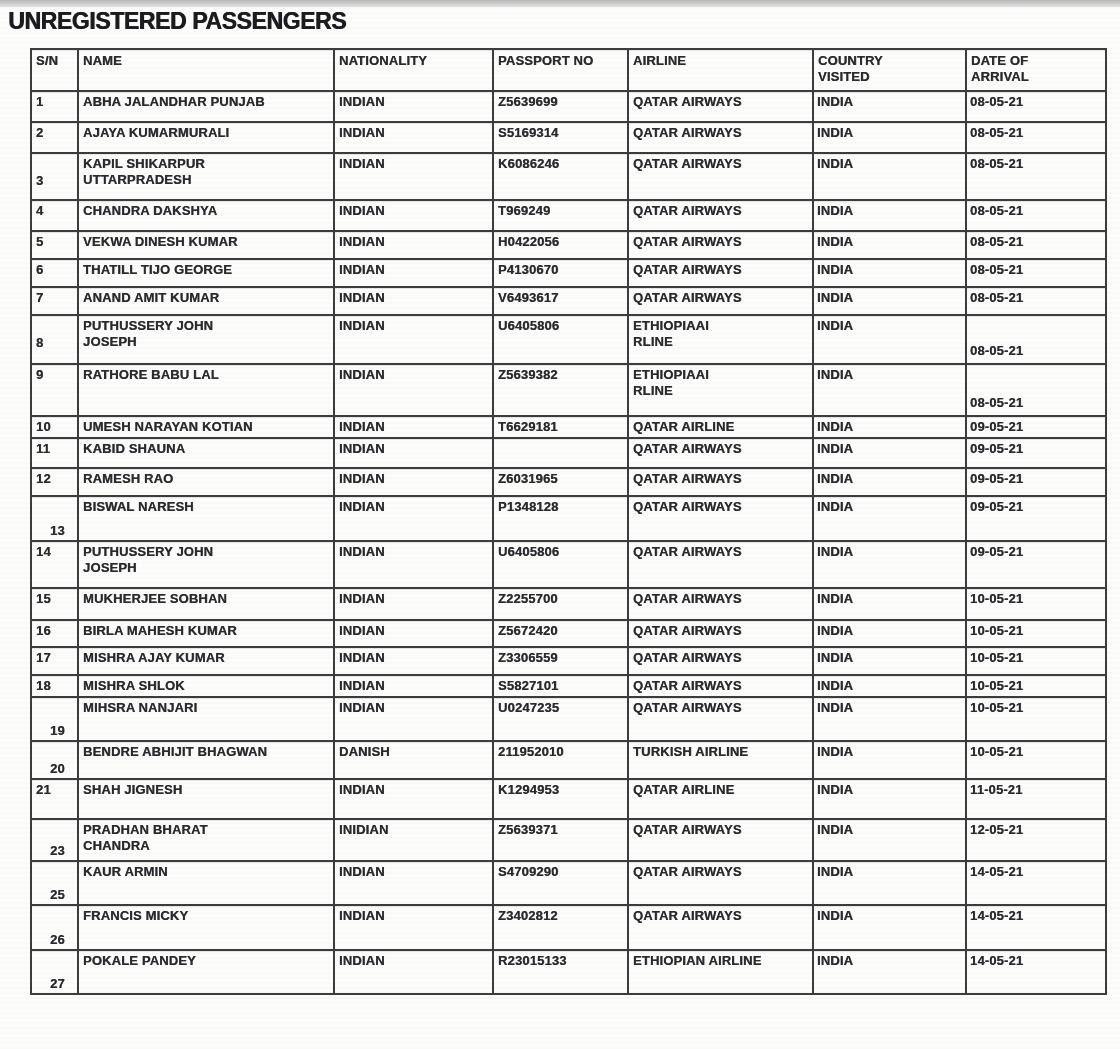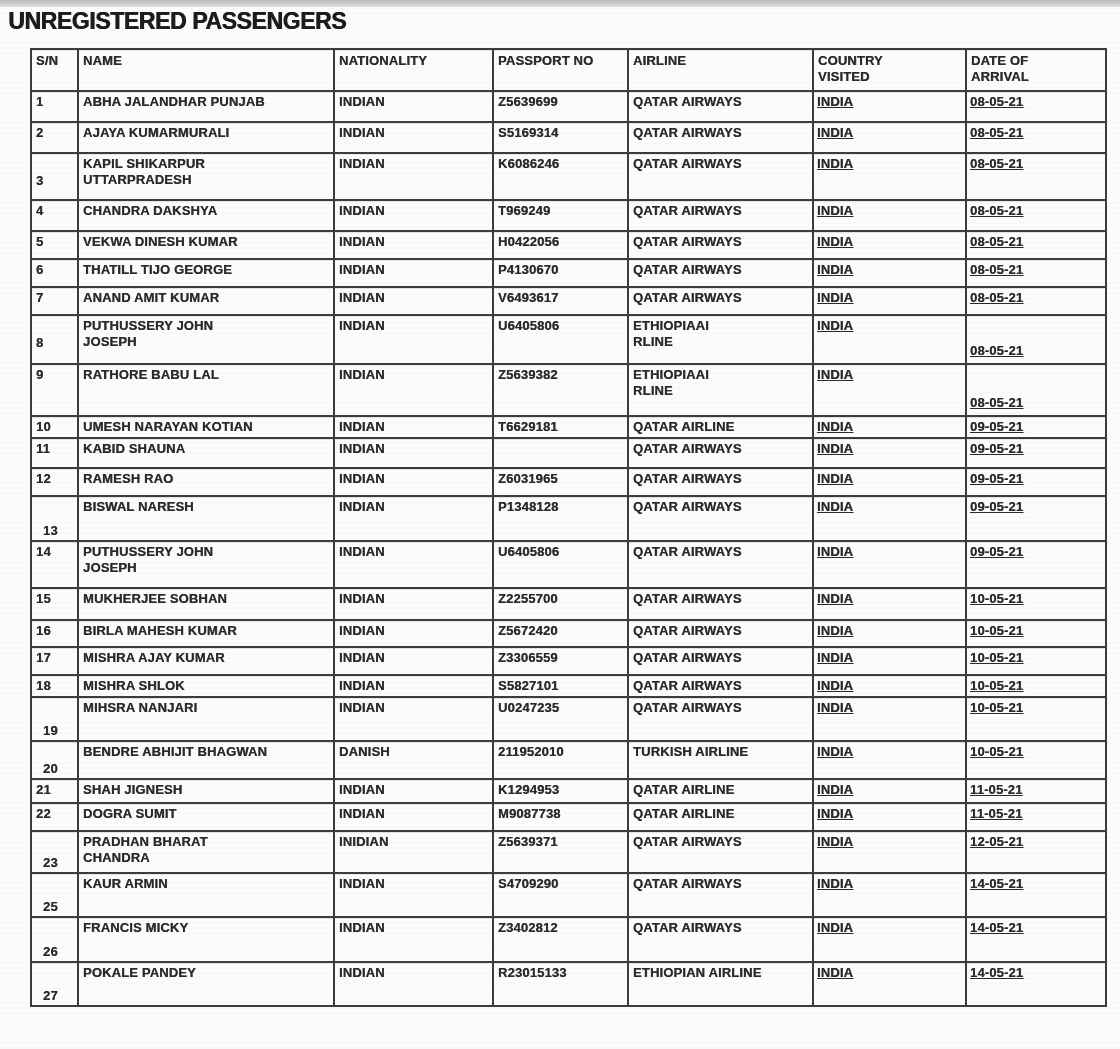--- a/index.html
+++ b/index.html
@@ -43,23 +43,23 @@
     white-space:pre-line;
     overflow:hidden;
     text-align:left;
     letter-spacing:.15px;
     text-shadow:0.35px 0 0 rgba(42,42,46,.75);
     box-shadow:inset 0 1px 0 rgba(70,70,70,.12);
   }
   th{padding-top:3px;}
   th.sn-head, td.sn-cell{padding-right:5px;}
   td.sn-line2{padding-top:19px;}
-  td.sn-bottom{vertical-align:bottom;text-align:left;padding-left:11px;padding-bottom:1px;}
+  td.sn-bottom{vertical-align:bottom;text-align:center;padding-left:11px;padding-bottom:1px;}
   td.date-low{vertical-align:bottom;padding-bottom:4px;}
-  td.date-cell,td.country-cell{padding-left:3px;text-decoration:underline;}
+  td.date-cell,td.country-cell{padding-left:3px;}
 </style>
 </head>
 <body>
 
 <div class="page">
   <div class="scan-band-top"></div>
   <h1 class="doc-title">UNREGISTERED PASSENGERS</h1>
 
   <table class="passenger-table">
     <colgroup>
@@ -263,34 +263,25 @@
         </tr>
         <tr style="height: 38px;">
           <td class="sn-cell sn-bottom">20</td>
           <td>BENDRE ABHIJIT BHAGWAN</td>
           <td>DANISH</td>
           <td>211952010</td>
           <td>TURKISH AIRLINE</td>
           <td class="country-cell">INDIA</td>
           <td class="date-cell ">10-05-21</td>
         </tr>
-        <tr style="height: 24px; padding-left: 12px;">
+        <tr style="height: 40px; padding-left: 12px;">
           <td class="sn-cell ">21</td>
           <td>SHAH JIGNESH</td>
           <td>INDIAN</td>
           <td>K1294953</td>
-          <td>QATAR AIRLINE</td>
-          <td class="country-cell">INDIA</td>
-          <td class="date-cell ">11-05-21</td>
-        </tr>
-        <tr style="height: 28px;">
-          <td class="sn-cell ">22</td>
-          <td>DOGRA SUMIT</td>
-          <td>INDIAN</td>
-          <td>M9087738</td>
           <td>QATAR AIRLINE</td>
           <td class="country-cell">INDIA</td>
           <td class="date-cell ">11-05-21</td>
         </tr>
         <tr style="height: 42px;">
           <td class="sn-cell sn-bottom">23</td>
           <td>PRADHAN BHARAT
 CHANDRA</td>
           <td>INIDIAN</td>
           <td>Z5639371</td>

